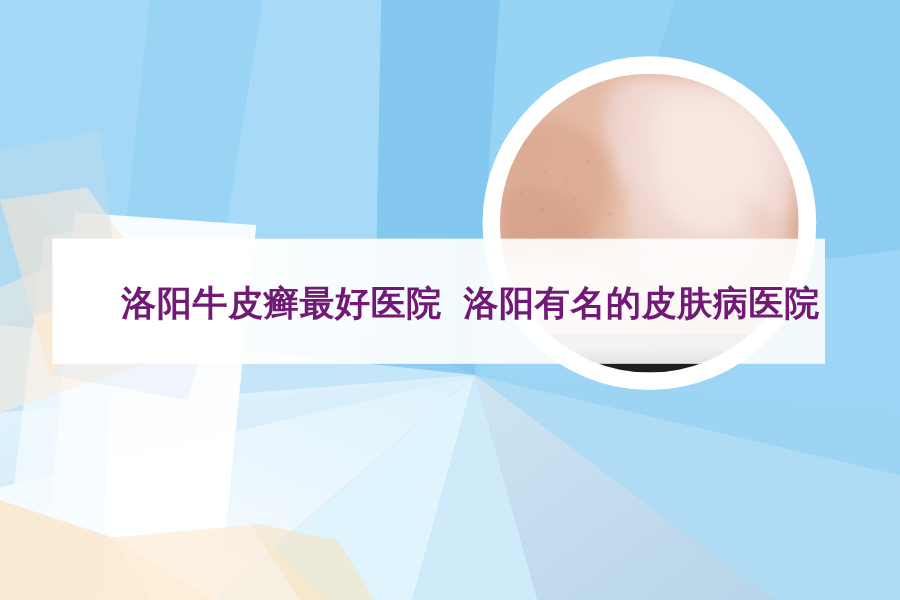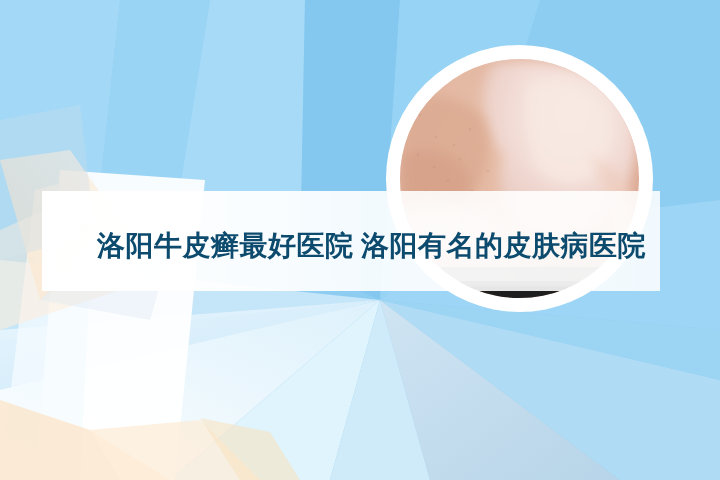--- a/index.html
+++ b/index.html
@@ -43,24 +43,24 @@
     background: linear-gradient(90deg, rgba(255,255,255,0.96) 0%, rgba(255,255,255,0.88) 22%, rgba(255,255,255,0.62) 58%, rgba(255,255,255,0.58) 88%, rgba(255,255,255,0.52) 100%);
   }
   #headline {
     position: absolute;
     left: 97px;
     top: 228px;
     width: 560px;
     font-size: 28px;
     font-weight: bold;
     letter-spacing: 0.5px;
-    color: #0c4a6e;
+    color: #701a75;
     line-height: 36px;
     white-space: nowrap;
-    font-family: Liberation Serif, serif;
+    font-family: Liberation Mono, monospace;
   }
   .photo-circle {
     position: absolute;
     left: 393px;
     top: 52px;
     width: 253px;
     height: 253px;
     border-radius: 50%;
     overflow: hidden;
     background: #ffffff;

